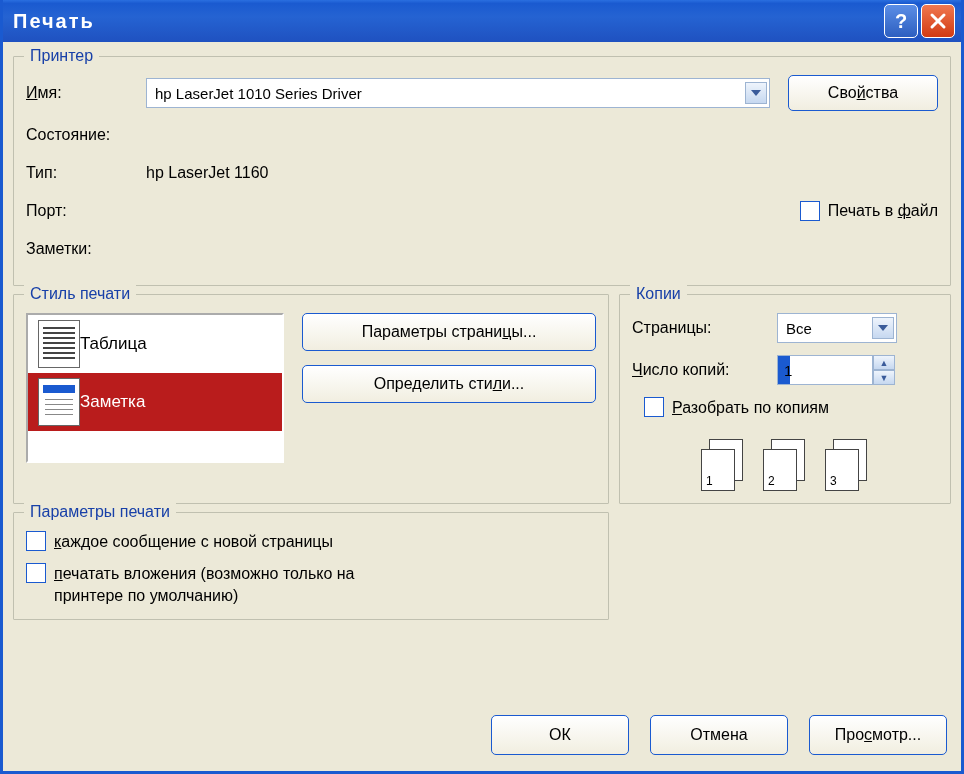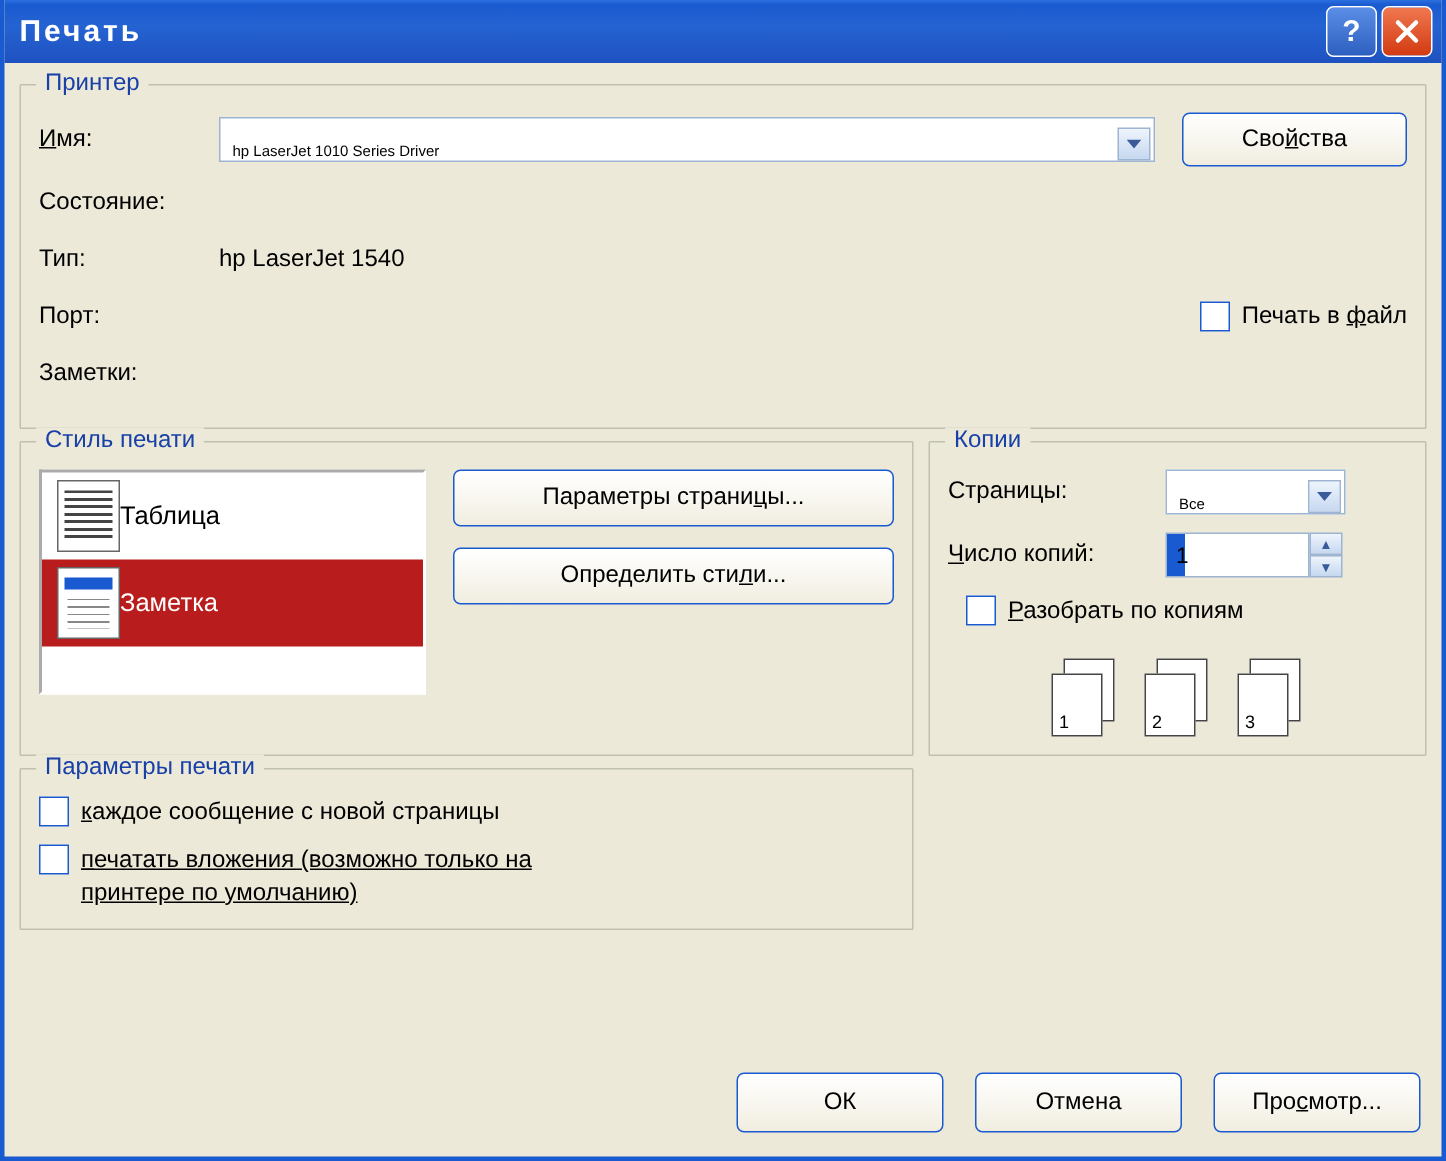--- a/index.html
+++ b/index.html
@@ -61,25 +61,25 @@
   .printer-row {
     display: flex; align-items: center;
     margin-bottom: 10px; min-height: 28px;
   }
   .printer-label { width: 120px; color:#000; font-size:16px;}
   .underline { text-decoration: underline; }
   .combo {
     flex: 1; height: 30px;
     border: 1px solid #9db4d2;
     background: #fff;
-    display: flex; align-items: flex-end;
+    display: flex; align-items: center;
     padding: 0 2px 0 8px;
     margin-right: 18px;
     cursor: pointer;
-    font-size:10px;
+    font-size:15px;
   }
   .combo span { flex:1; }
   .drop-btn {
     width: 22px; height: 22px;
     background: linear-gradient(#eef4fc,#c6d8f0);
     border: 1px solid #9db4d2;
     display:flex;align-items:center;justify-content:center;
     color:#3a5b9a;
   }
   .xp-btn {
@@ -207,21 +207,21 @@
         </div>
         <button class="xp-btn" style="width:150px;">Сво<span class="underline">й</span>ства</button>
       </div>
 
       <div class="printer-row">
         <div class="printer-label">Состояние:</div>
         <div></div>
       </div>
       <div class="printer-row">
         <div class="printer-label">Тип:</div>
-        <div style="font-size:16px;">hp LaserJet 1540</div>
+        <div style="font-size:16px;">hp LaserJet 1160</div>
       </div>
       <div class="printer-row">
         <div class="printer-label">Порт:</div>
         <div style="flex:1;"></div>
         <span class="checkbox"></span>
         <span style="font-size:16px;">Печать в <span class="underline">ф</span>айл</span>
       </div>
       <div class="printer-row">
         <div class="printer-label">Заметки:</div>
         <div></div>
@@ -293,21 +293,21 @@
         </div>
       </div>
     </div>
 
     <div class="group params-group" style="width:596px;">
       <span class="group-legend">Параметры печати</span>
       <div class="cb-row">
         <span class="checkbox"></span>
         <span><span class="underline">к</span>аждое сообщение с новой страницы</span>
       </div>
-      <div class="cb-row" style="margin-bottom:0;text-decoration:underline;">
+      <div class="cb-row" style="margin-bottom:0;">
         <span class="checkbox"></span>
         <span><span class="underline">п</span>ечатать вложения (возможно только на<br>принтере по умолчанию)</span>
       </div>
     </div>
 
   </div>
 
   <div class="footer">
     <button class="xp-btn">ОК</button>
     <button class="xp-btn">Отмена</button>

